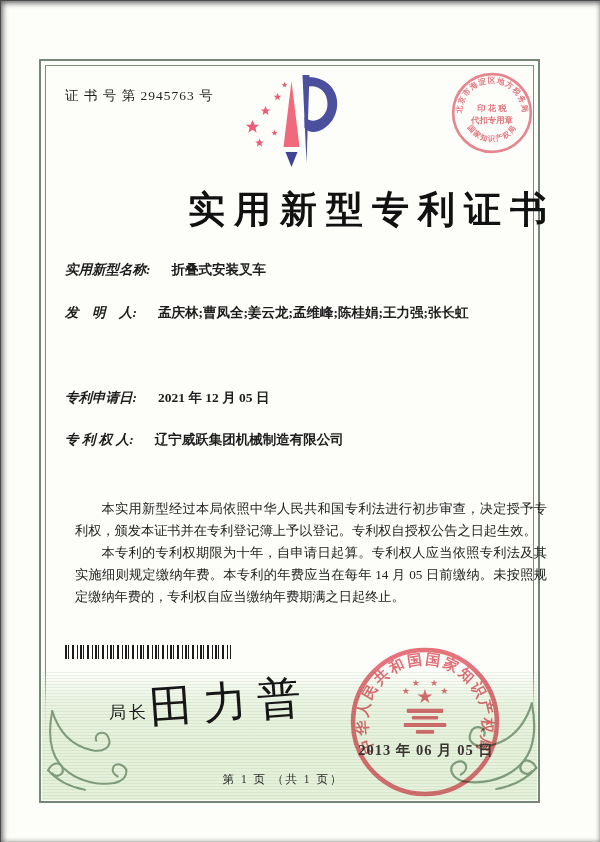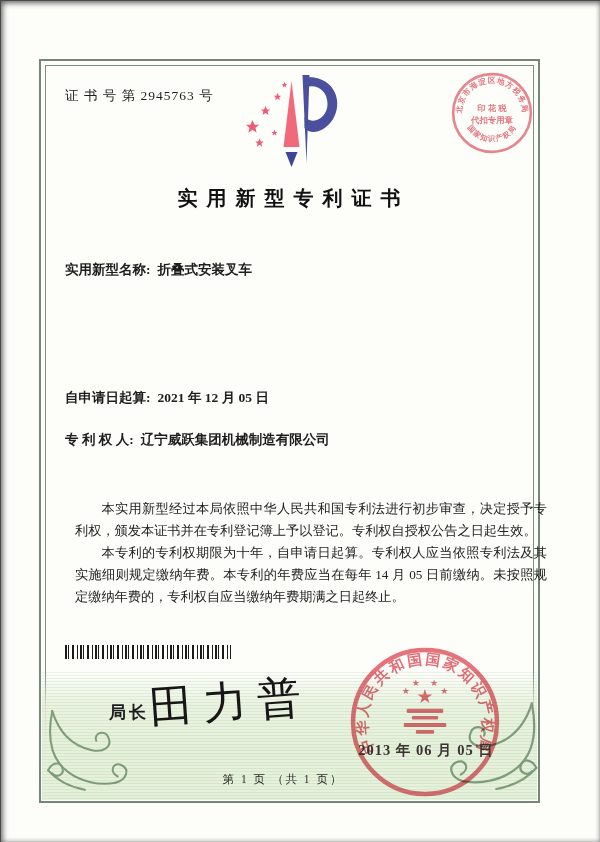--- a/index.html
+++ b/index.html
@@ -15,29 +15,29 @@
   .frame-inner{position:absolute; left:44px; top:64px; right:67px; bottom:46px; border:1px solid #5d735f; opacity:.8;}
   .green-zone{
     position:absolute; left:41px; right:64px; bottom:43px; height:128px;
     background:
       repeating-linear-gradient(180deg, rgba(120,165,110,.14) 0 1px, rgba(0,0,0,0) 1px 3px),
       linear-gradient(180deg, rgba(230,241,220,0) 0, rgba(230,241,220,.85) 34px, #e6f1dc 70px);
   }
   .cert-no{position:absolute; left:64px; top:86px; font-size:13.5px; font-weight:400; letter-spacing:1px; color:#1f1f1f;}
   .logo{position:absolute; left:235px; top:64px; width:115px; height:120px;}
   .tax-stamp{position:absolute; left:449px; top:70px; width:84px; height:84px; mix-blend-mode:multiply; opacity:.9;}
-  .title{position:absolute; left:30px; right:45px; top:184px; text-align:center;
-    font-size:20px; font-weight:700; letter-spacing:9px; color:#111;}
+  .title{position:absolute; left:30px; right:45px; top:184px; text-align:right;
+    font-size:37px; font-weight:700; letter-spacing:9px; color:#111;}
   .field{position:absolute; left:64px; font-size:13.5px; font-weight:600; color:#1d1d1d; white-space:nowrap;}
-  .flabel{margin-right:7px;}
+  .flabel{margin-right:21px;font-style:italic;}
   .paras{position:absolute; left:62px; top:497px; width:472px; font-size:13.2px; line-height:22px; color:#222; text-align:justify;margin-left:12px;}
   .paras p{margin:0; text-indent:2em; font-weight:500;}
   .barcode{position:absolute; left:64px; top:644px; width:166px; height:14px;
     background:repeating-linear-gradient(90deg,#1b1b1b 0 2px,transparent 2px 3px,#1b1b1b 3px 4px,transparent 4px 7px,#1b1b1b 7px 9px,transparent 9px 12px,#1b1b1b 12px 13px,transparent 13px 15px);}
-  .director{position:absolute; left:108px; top:700px; font-size:17px; font-weight:700; letter-spacing:3px; color:#1c1c1c; z-index:3;}
+  .director{position:absolute; left:108px; top:700px; font-size:17px; font-weight:400; letter-spacing:3px; color:#1c1c1c; z-index:3;}
   .signature{position:absolute; left:148px; top:672px; font-size:44px; letter-spacing:10px; color:#161616;
     transform:rotate(-4deg); z-index:3; font-weight:400;}
   .big-seal{position:absolute; left:348px; top:645px; width:152px; height:152px; mix-blend-mode:multiply; opacity:.92; z-index:4;}
   .seal-date{position:absolute; left:340px; top:740px; width:170px; text-align:center;
     font-size:14.5px; font-weight:700; letter-spacing:1px; color:#3a3233; z-index:5;}
   .footer{position:absolute; left:26px; right:62px; top:771px; text-align:center;
     font-size:11.5px; letter-spacing:2px; color:#2a2a2a; z-index:3;}
   .orn{position:absolute; z-index:2; opacity:.85;}
   .orn-left{left:41px; top:706px; width:92px; height:92px;}
   .orn-right{left:442px; top:698px; width:100px; height:100px; transform:scaleX(-1);}
@@ -106,22 +106,25 @@
     </text>
     <text x="40" y="38" text-anchor="middle" font-size="8" fill="#e26a76" font-weight="700">印 花 税</text>
     <text x="40" y="50" text-anchor="middle" font-size="8" fill="#e26a76" font-weight="700">代扣专用章</text>
   </svg>
 
   <div class="title">实用新型专利证书</div>
 
   <div class="field" style="top:260px">
     <span class="flabel">实用新型名称:</span><span class="fvalue">折叠式安装叉车</span>
   </div>
+  <div class="field" style="top:303px">
+    <span class="flabel">发　明　人:</span><span class="fvalue">孟庆林;曹凤全;姜云龙;孟维峰;陈桂娟;王力强;张长虹</span>
+  </div>
   <div class="field" style="top:388px">
-    <span class="flabel">自申请日起算:</span><span class="fvalue">2021 年 12 月 05 日</span>
+    <span class="flabel">专利申请日:</span><span class="fvalue">2021 年 12 月 05 日</span>
   </div>
   <div class="field" style="top:430px">
     <span class="flabel">专 利 权 人:</span><span class="fvalue">辽宁威跃集团机械制造有限公司</span>
   </div>
 
   <div class="paras">
     <p>本实用新型经过本局依照中华人民共和国专利法进行初步审查，决定授予专利权，颁发本证书并在专利登记簿上予以登记。专利权自授权公告之日起生效。</p>
     <p>本专利的专利权期限为十年，自申请日起算。专利权人应当依照专利法及其实施细则规定缴纳年费。本专利的年费应当在每年 14 月 05 日前缴纳。未按照规定缴纳年费的，专利权自应当缴纳年费期满之日起终止。</p>
   </div>
 

